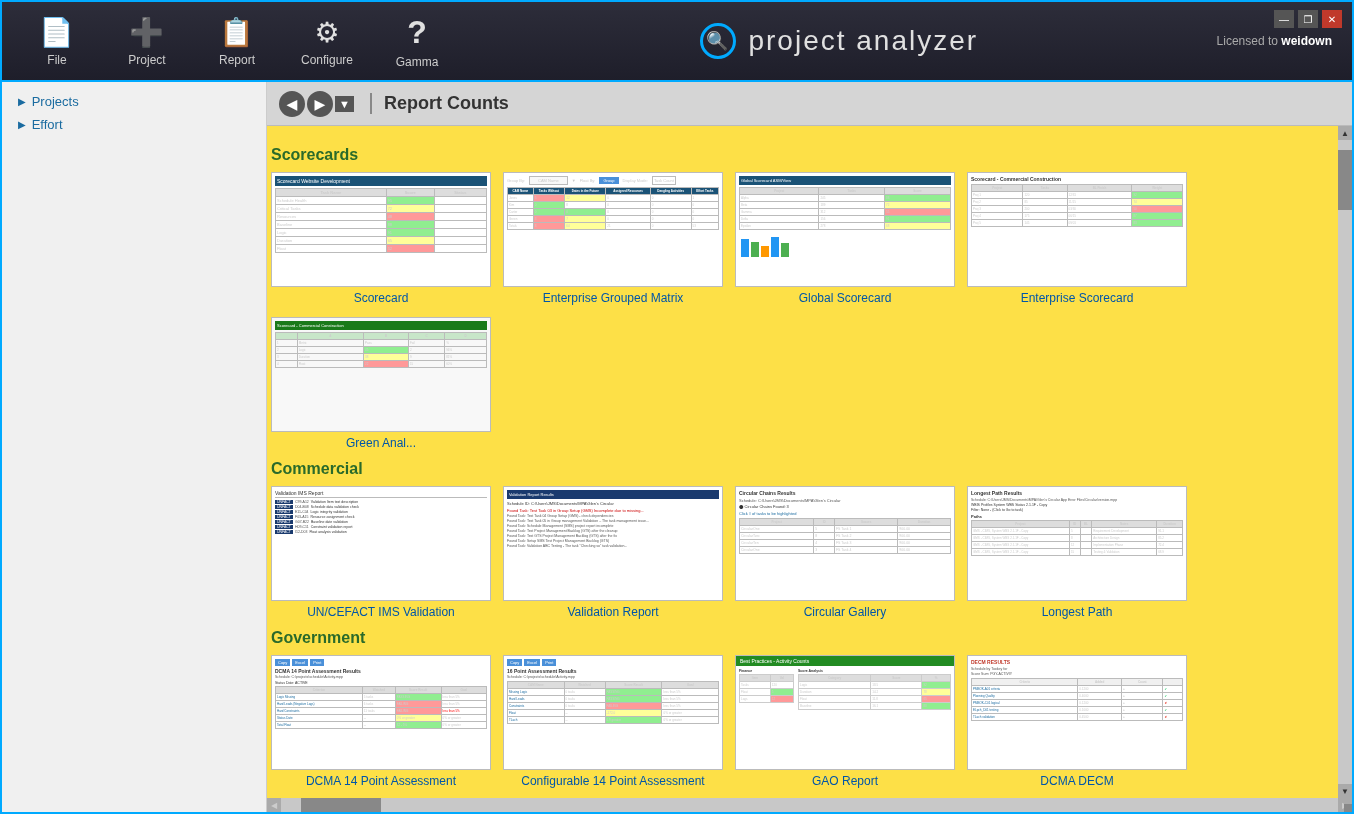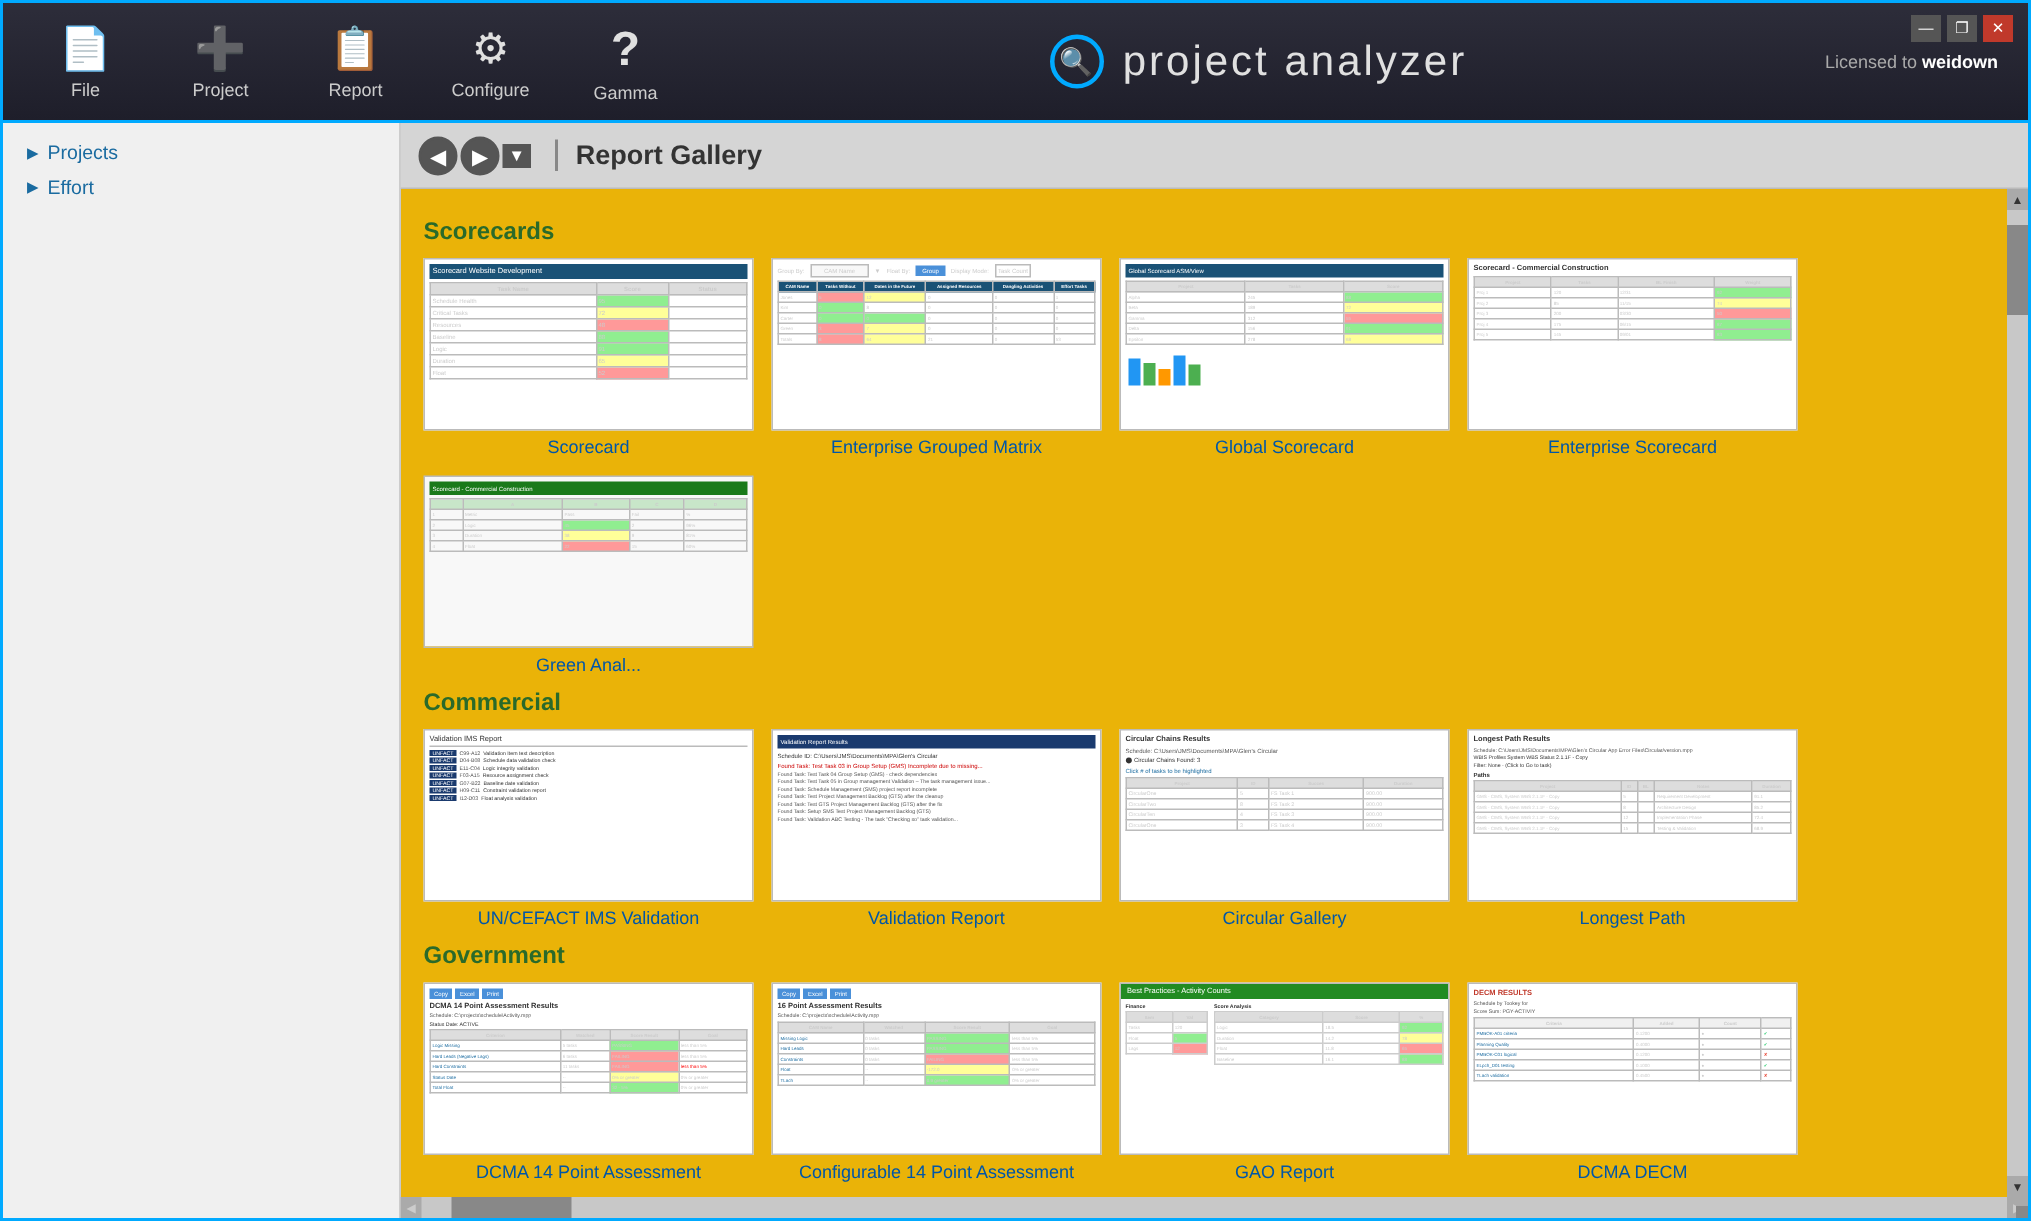--- a/index.html
+++ b/index.html
@@ -183,22 +183,22 @@
       margin-left: 8px;
       border-left: 2px solid #888;
       padding-left: 12px;
     }
 
     
     .gallery-content {
       flex: 1;
       overflow-y: auto;
       overflow-x: hidden;
-      padding: 10px 15px;
-      background: #eab308;
+      padding: 10px 4px;
+      background: #fde047;
     }
     .gallery-content::-webkit-scrollbar { width: 12px; }
     .gallery-content::-webkit-scrollbar-track { background: #ccc; }
     .gallery-content::-webkit-scrollbar-thumb { background: #999; border: 2px solid #ccc; }
 
     .section-title {
       font-size: 16px;
       font-weight: bold;
       color: #2a6a2a;
       margin: 10px 0 8px 0;
@@ -325,21 +325,21 @@
     </div>
 
     <div class="content-area">
 
       <div class="gallery-header">
         <div class="nav-arrows">
           <button class="nav-arrow-btn">◀</button>
           <button class="nav-arrow-btn">▶</button>
           <button class="nav-dropdown-btn">▼</button>
         </div>
-        <div class="gallery-title">Report Gallery</div>
+        <div class="gallery-title">Report Counts</div>
       </div>
 
       <div style="display:flex;flex:1;overflow:hidden;">
         <div class="gallery-content" style="flex:1;padding-right:4px;">
 
           <div class="section-title">Scorecards</div>
           <div class="report-grid">
 
             <div class="report-card">
               <div class="report-thumb">

